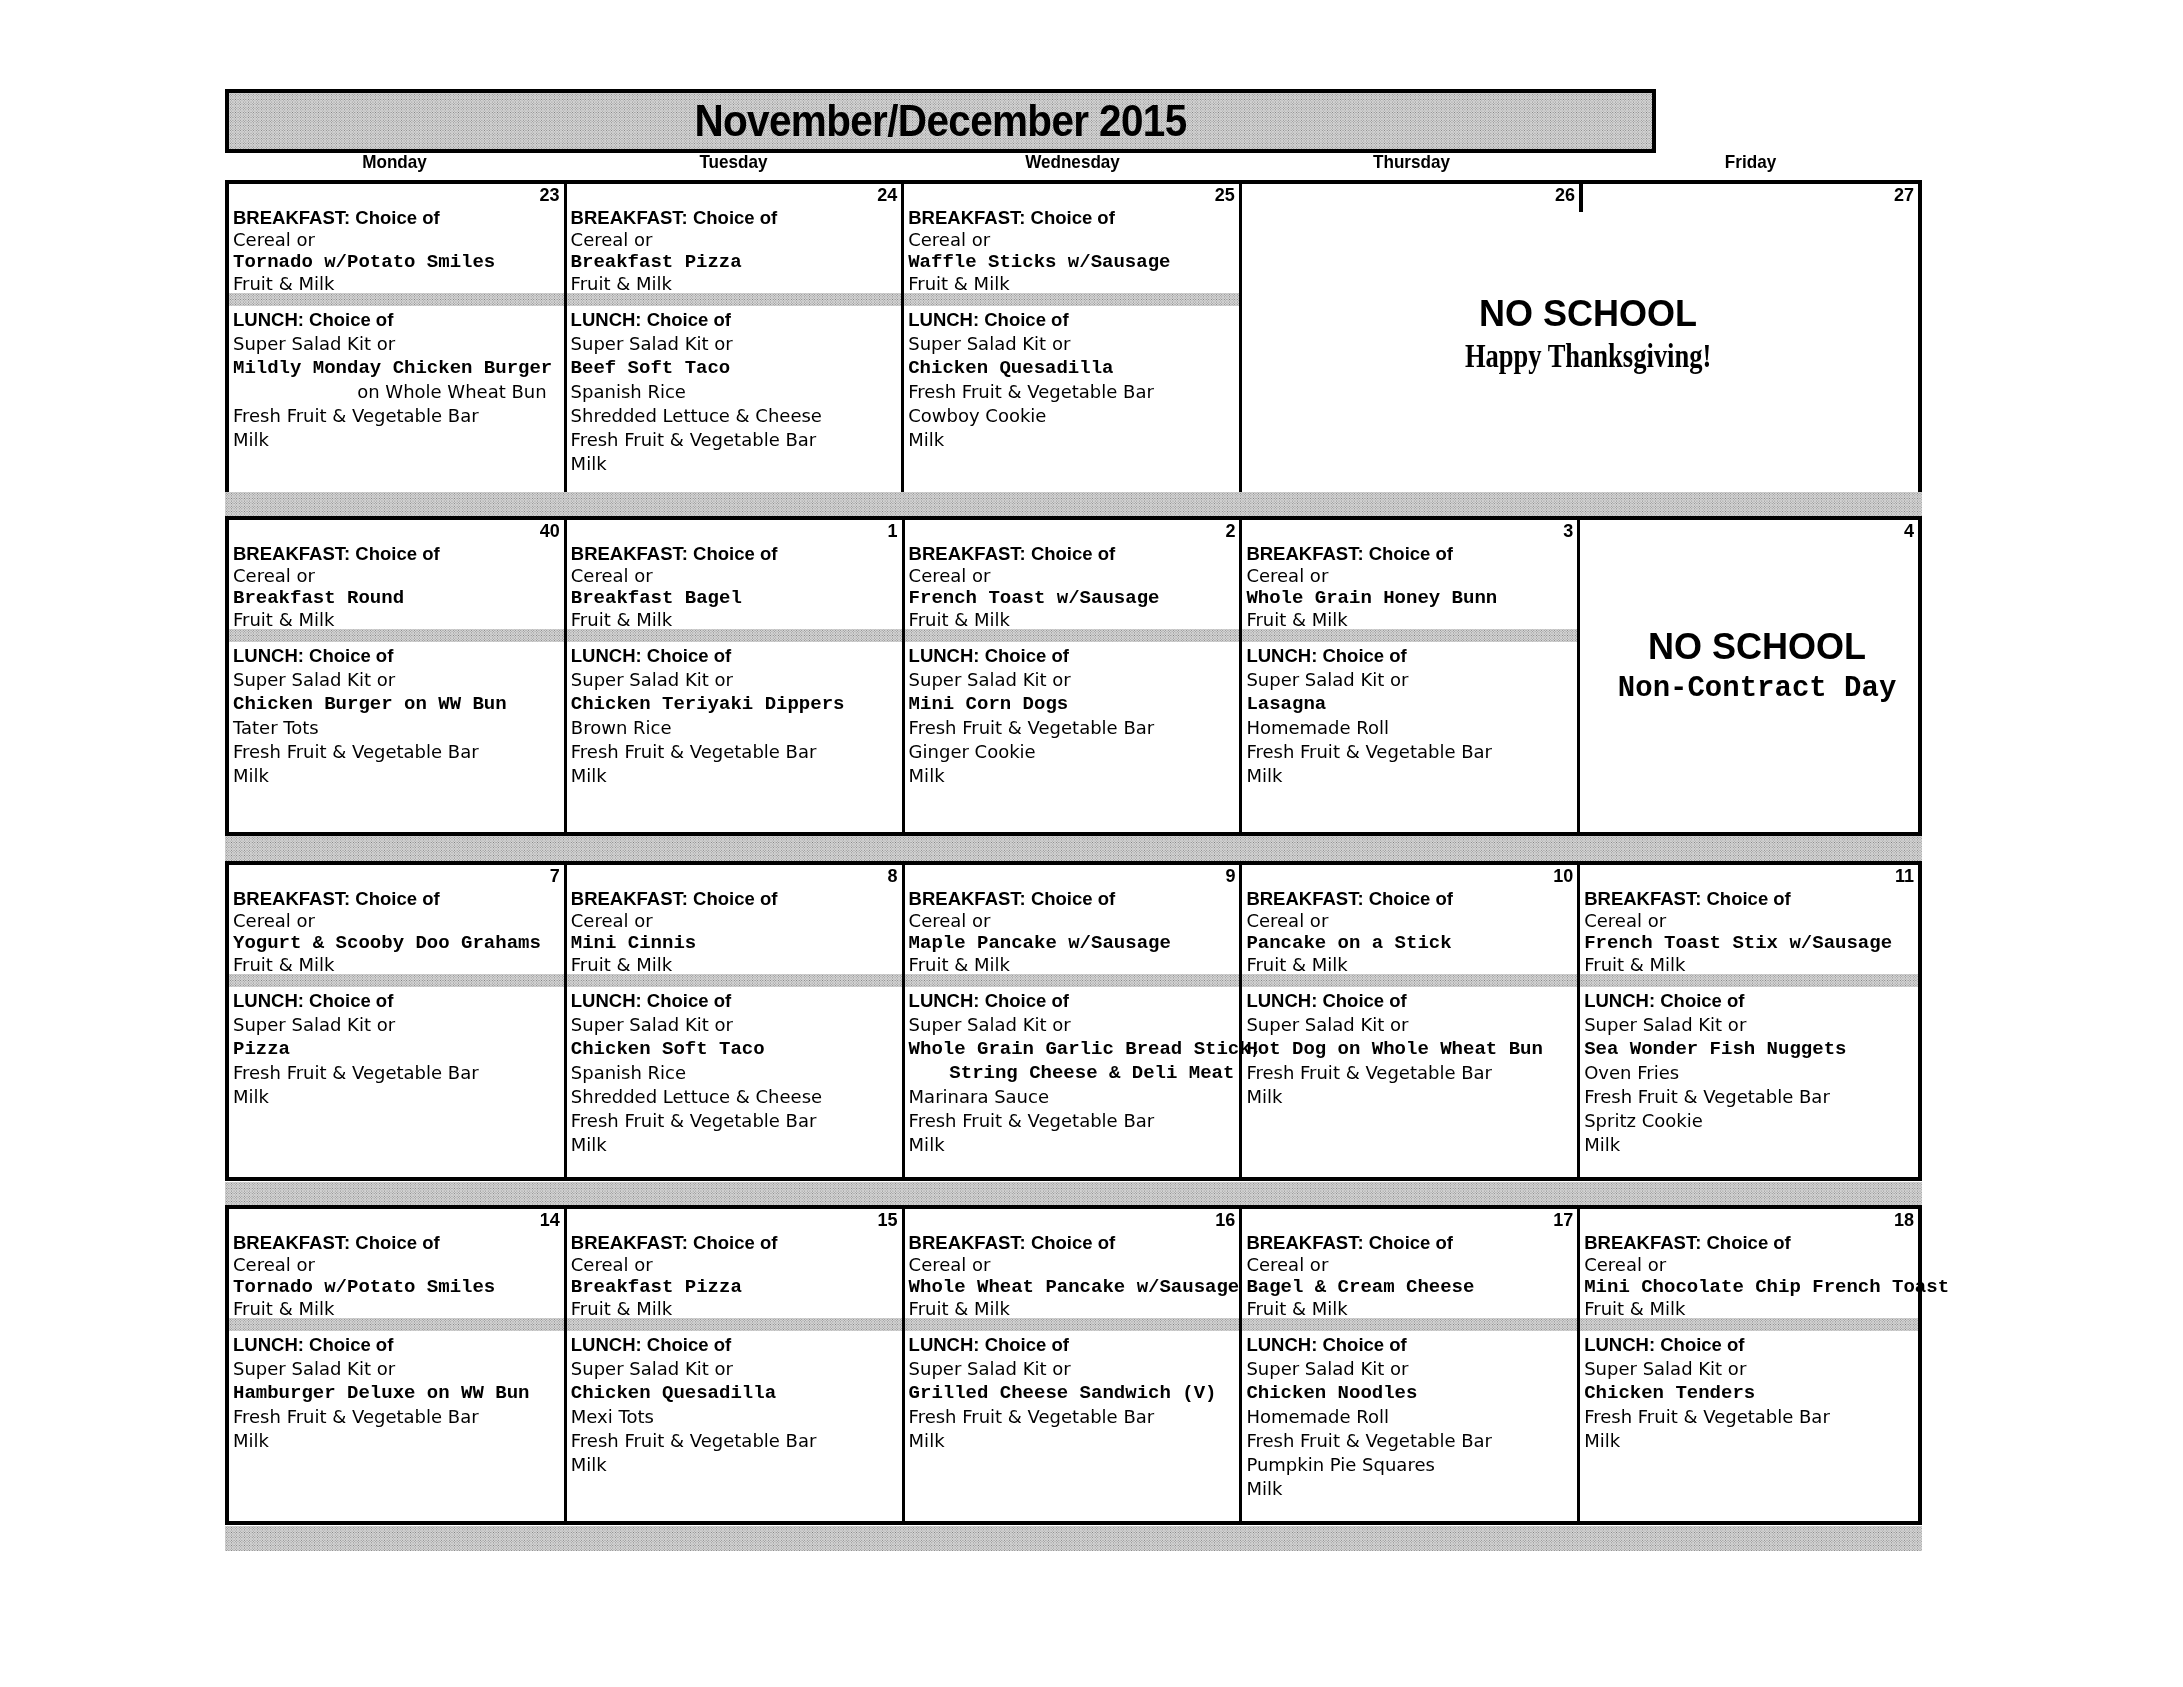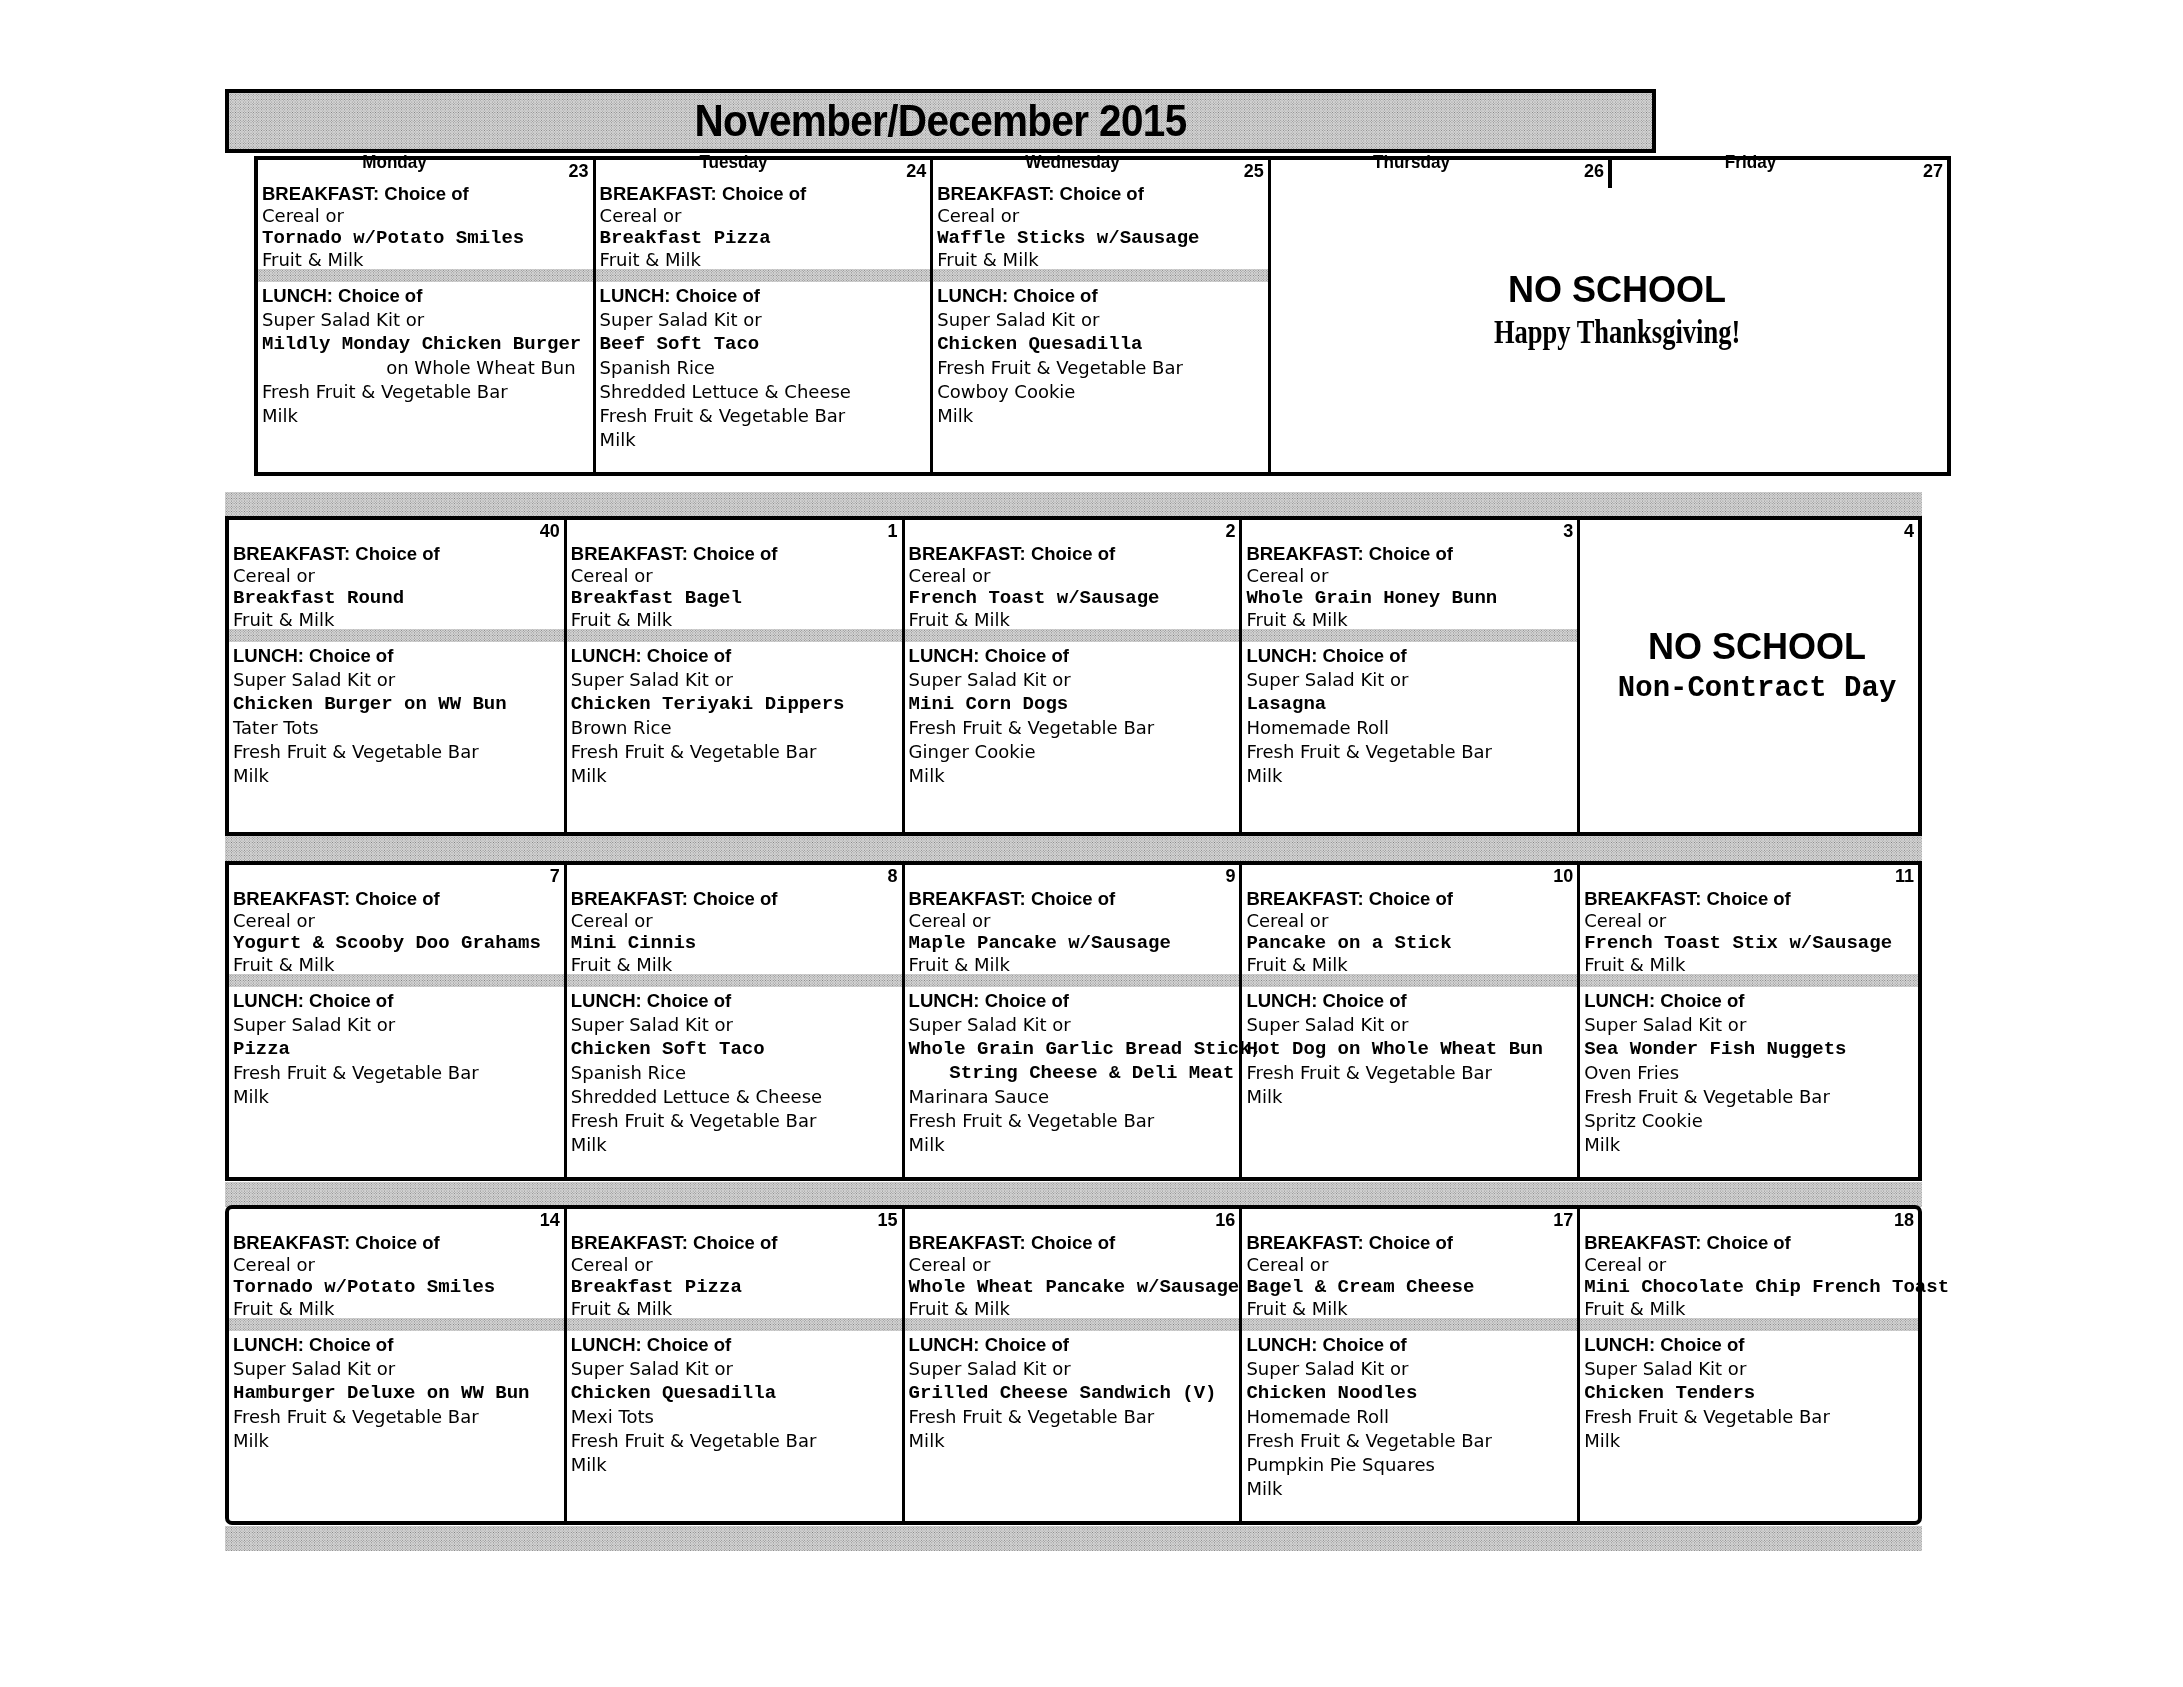--- a/index.html
+++ b/index.html
@@ -62,21 +62,21 @@
 
 <div id="day-headers">
   <div class="day-header">Monday</div>
   <div class="day-header">Tuesday</div>
   <div class="day-header">Wednesday</div>
   <div class="day-header">Thursday</div>
   <div class="day-header">Friday</div>
 </div>
 
 <div id="weeks">
-    <div class="week" style="top: 156px; margin-left: 29px;">
+    <div class="week" style="top: 180px;">
       <div class="cell">
           <span class="date">23</span>
           <div class="meal breakfast">
           <div class="hdr">BREAKFAST: Choice of</div>
           <div class="plain">Cereal or</div>
           <div class="main">Tornado w/Potato Smiles</div>
           <div class="plain">Fruit &amp; Milk</div>
         </div>
           <div class="sep stipple"></div>
           <div class="meal lunch">
@@ -305,21 +305,21 @@
           <div class="plain">Super Salad Kit or</div>
           <div class="main">Sea Wonder Fish Nuggets</div>
           <div class="plain">Oven Fries</div>
           <div class="plain">Fresh Fruit &amp; Vegetable Bar</div>
           <div class="plain">Spritz Cookie</div>
           <div class="plain">Milk</div>
         </div>
       </div>
     </div>
     <div class="band stipple" style="top: 1182px;"></div>
-    <div class="week" style="top: 1205px; border-radius: 7px;">
+    <div class="week" style="top: 1205px;">
       <div class="cell">
           <span class="date">14</span>
           <div class="meal breakfast">
           <div class="hdr">BREAKFAST: Choice of</div>
           <div class="plain">Cereal or</div>
           <div class="main">Tornado w/Potato Smiles</div>
           <div class="plain">Fruit &amp; Milk</div>
         </div>
           <div class="sep stipple"></div>
           <div class="meal lunch">

